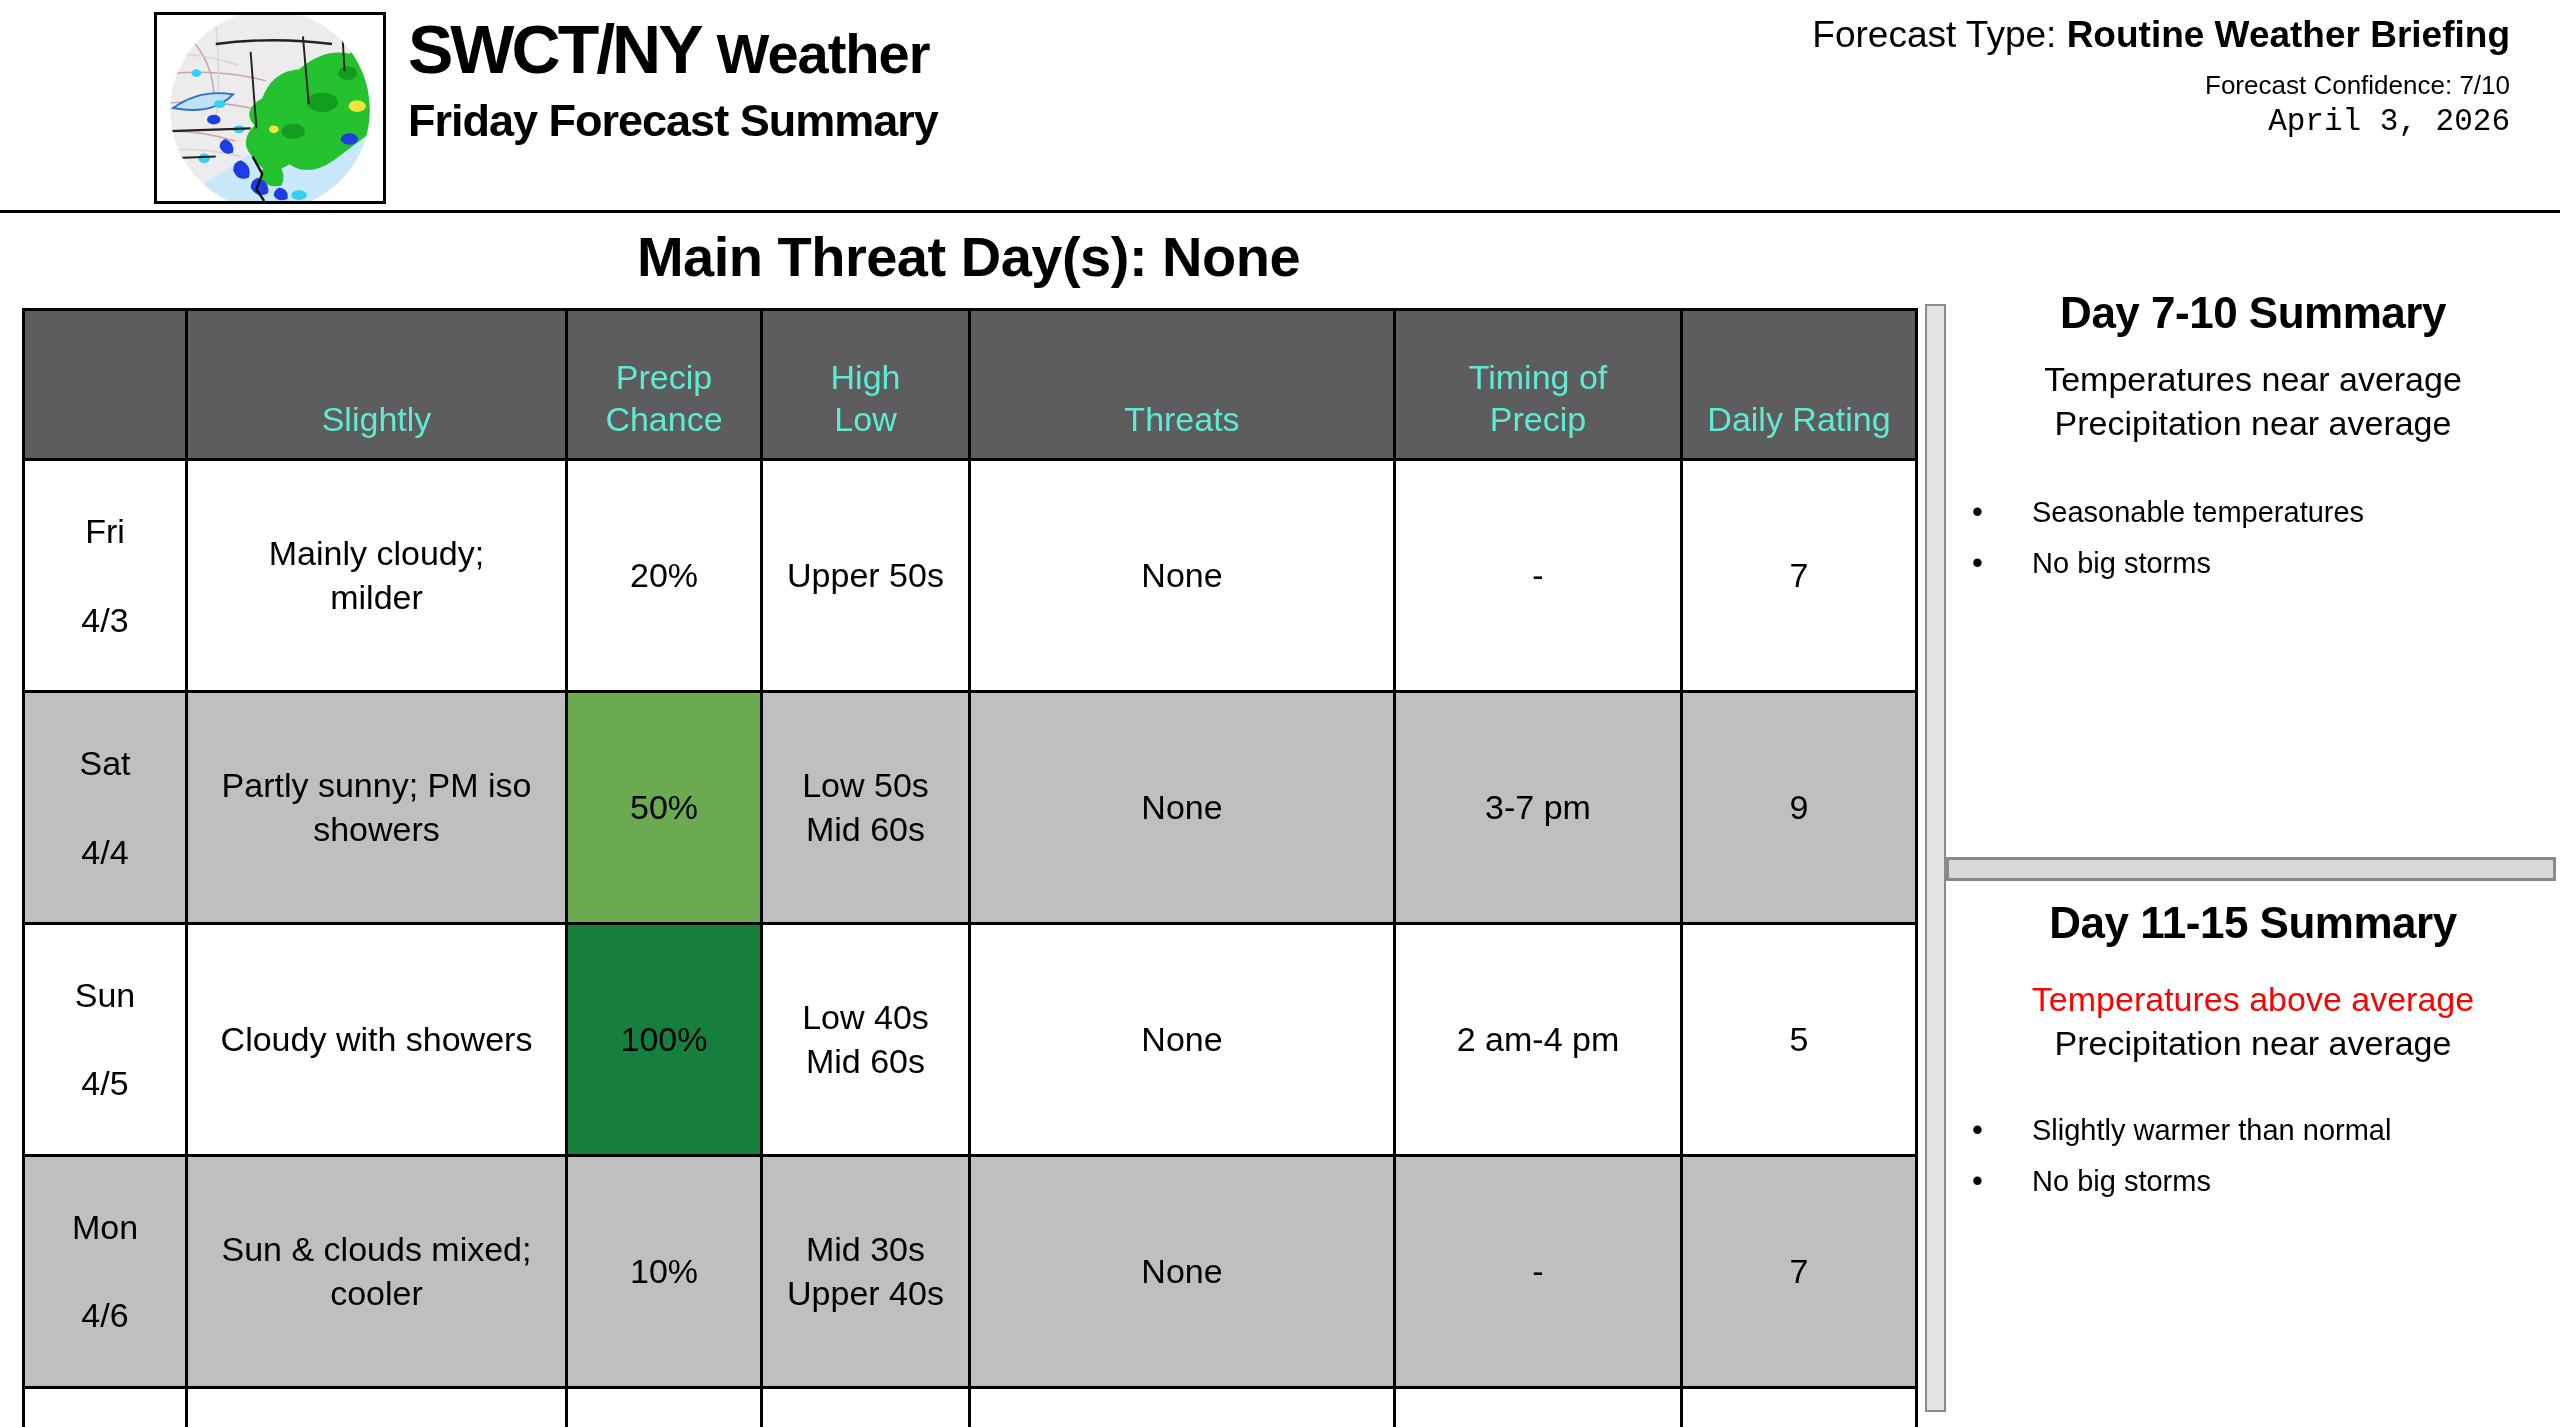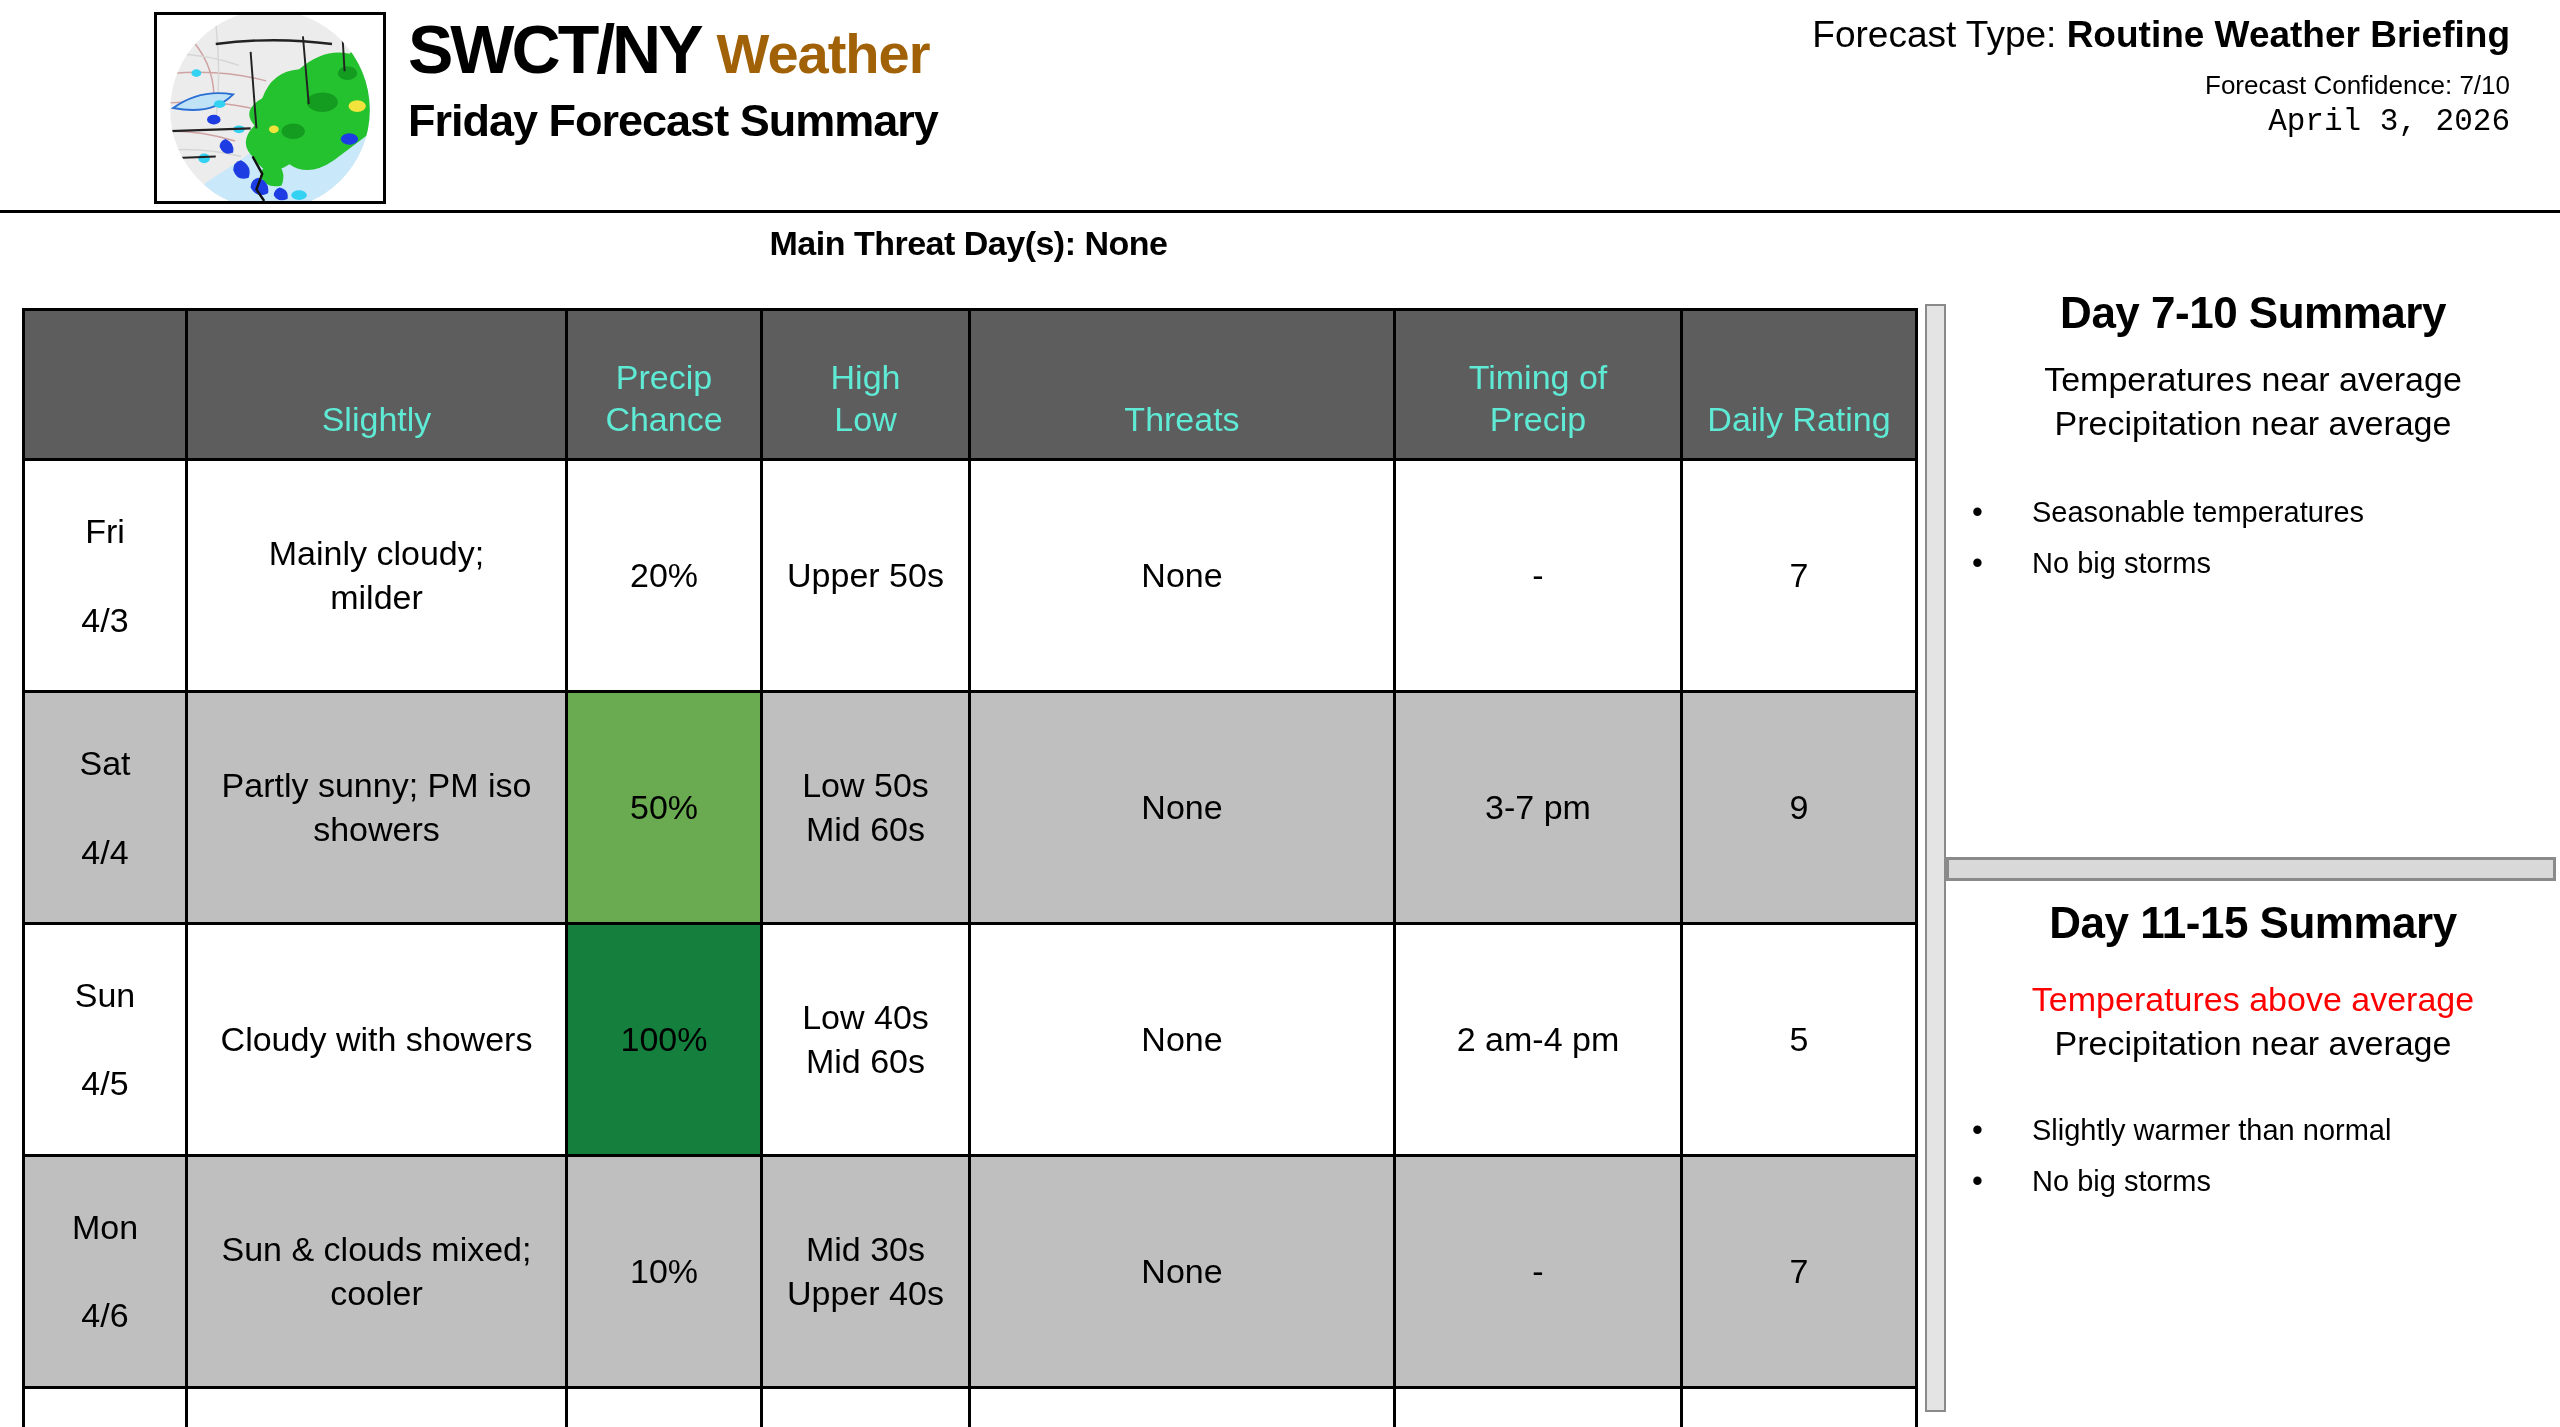--- a/index.html
+++ b/index.html
@@ -21,21 +21,21 @@
   .page-subtitle{position:absolute;left:408px;top:95px;font-size:45px;font-weight:bold;letter-spacing:-1px;}
   .meta{position:absolute;right:50px;top:14px;text-align:right;}
   .meta-type{font-size:37px;}
   .meta-type .bold{font-weight:bold;}
   .meta-conf{font-size:26px;margin-top:14px;}
   .meta-date{font-size:31px;margin-top:3px;font-family:Liberation Mono, monospace;}
   .header-rule{position:absolute;left:0;top:210px;width:2560px;height:3px;background:#000;}
 
   .main-threat{
     position:absolute;left:22px;top:224px;width:1893px;text-align:center;
-    font-size:34px;font-weight:bold;letter-spacing:-0.5px;
+    font-size:56px;font-weight:bold;letter-spacing:-0.5px;
   }
 
   
   table.forecast{
     position:absolute;left:22px;top:308px;width:1893px;
     border-collapse:collapse;table-layout:fixed;
   }
   table.forecast th, table.forecast td{
     border:3px solid #000;white-space:pre-line;box-sizing:border-box;
   }
@@ -116,21 +116,21 @@
         <path d="M8,120 L96,117" stroke="#222" stroke-width="2.5" fill="none"></path>
         <path d="M8,148 L60,146" stroke="#222" stroke-width="2" fill="none"></path>
         <path d="M96,38 L102,117 M150,22 L156,92 M190,8 L193,58" stroke="#222" stroke-width="2" fill="none"></path>
         <path d="M60,30 Q120,22 180,30" stroke="#222" stroke-width="2.5" fill="none"></path>
         <path d="M98,146 l10,18 l-6,16 l8,12" stroke="#111" stroke-width="2.5" fill="none"></path>
       </g>
     </svg>
   </div>
 
   <div class="brand-line">
-    <span class="brand-main">SWCT/NY</span><span class="brand-suffix" style="color: #a16207;">Weather</span>
+    <span class="brand-main">SWCT/NY</span><span class="brand-suffix" style="color: #000000;">Weather</span>
   </div>
   <div class="page-subtitle">Friday Forecast Summary</div>
 
   <div class="meta">
     <div class="meta-type"><span>Forecast Type: </span><span class="bold">Routine Weather Briefing</span></div>
     <div class="meta-conf">Forecast Confidence: 7/10</div>
     <div class="meta-date">April 3, 2026</div>
   </div>
 
   <div class="header-rule"></div>

